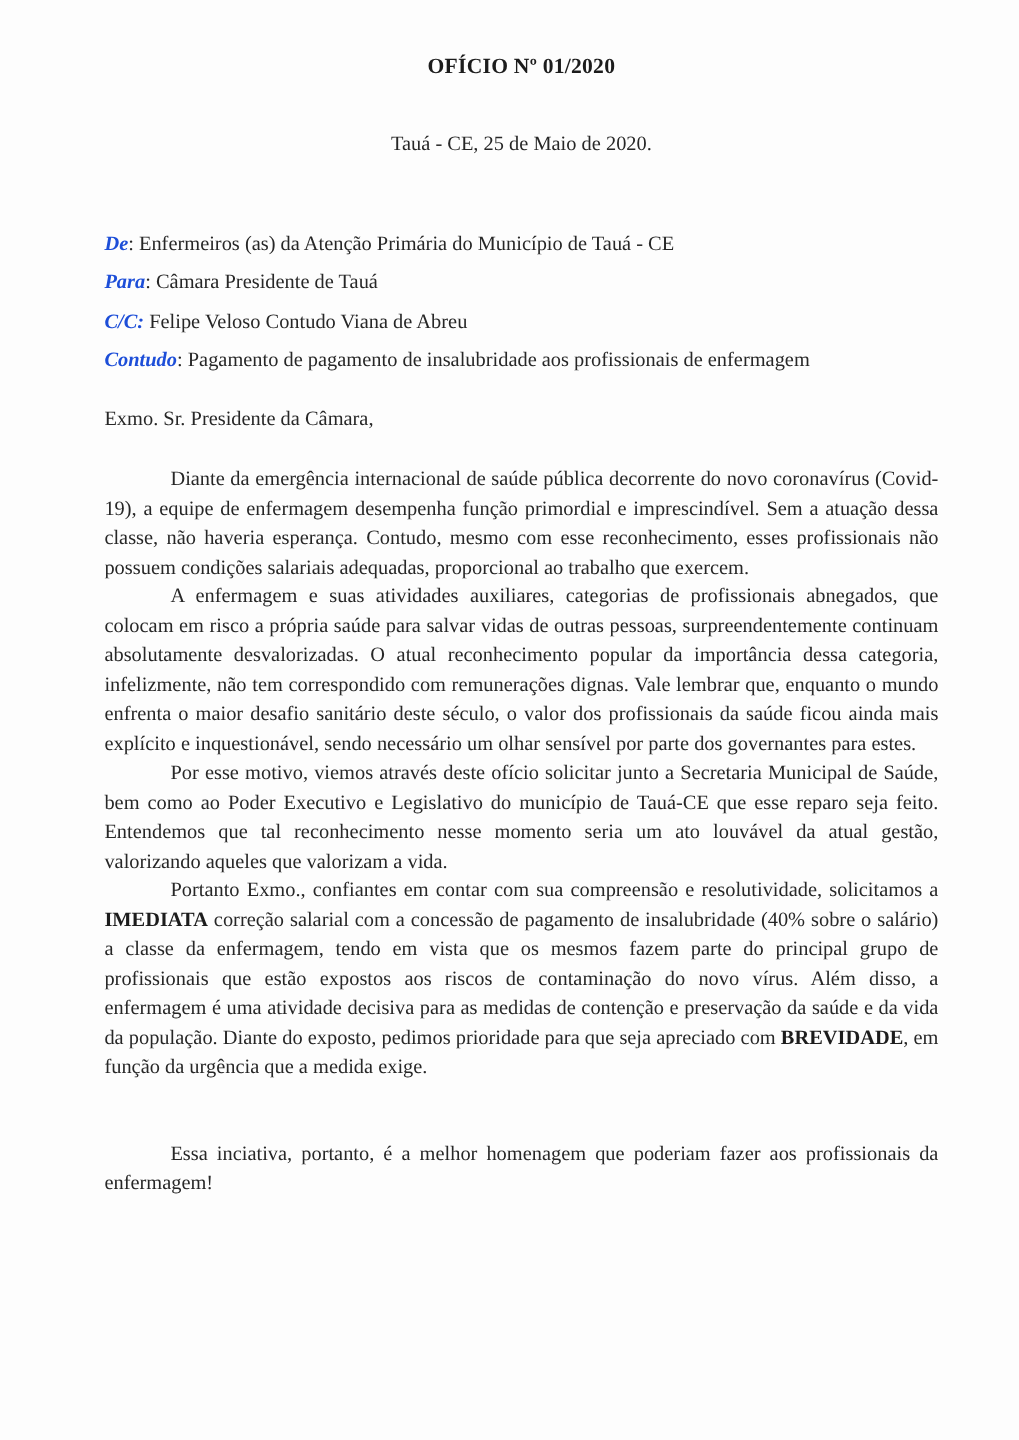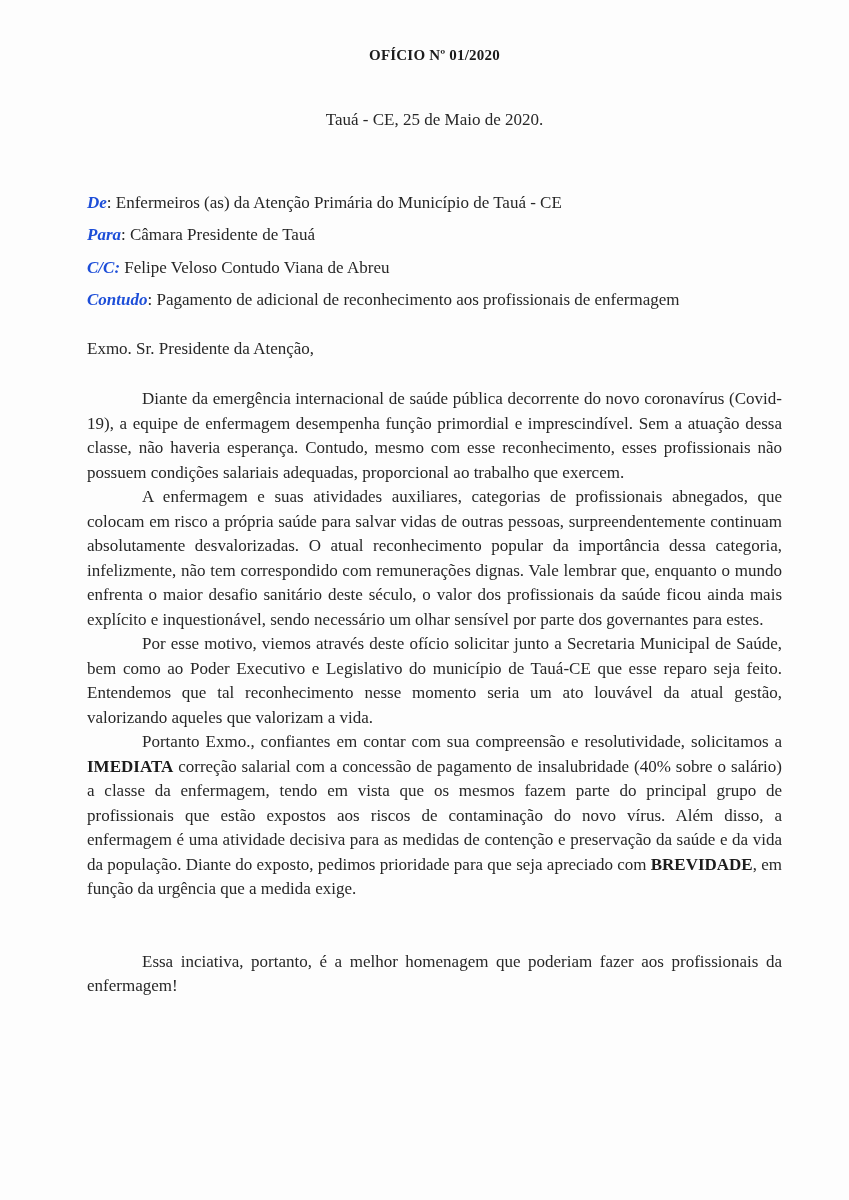--- a/index.html
+++ b/index.html
@@ -15,21 +15,21 @@
     color: #272727;
     font-family: "Liberation Serif", serif;
     font-size: 17px;
     box-sizing: border-box;
     padding: 42px 67px 0 87px;
     overflow: hidden;
   }
   .doc-title {
     margin: 0;
     text-align: center;
-    font-size: 15px;
+    font-size: 18px;
     font-weight: bold;
     color: #1c1c1c;
     line-height: 26px;
     letter-spacing: 0.2px;
   }
   .date-line {
     margin: 40px 0 0 0;
     text-align: center;
     line-height: 24.5px;
   }
@@ -72,24 +72,24 @@
 <div class="page">
 
   <h1 class="doc-title">OFÍCIO Nº 01/2020</h1>
 
   <p class="date-line">Tauá - CE, 25 de Maio de 2020.</p>
 
   <div class="fields">
     <p class="field"><b>De</b><span>: Enfermeiros (as) da Atenção Primária do Município de Tauá - CE</span></p>
     <p class="field"><b>Para</b><span>: Câmara Presidente de Tauá</span></p>
     <p class="field"><b>C/C:</b><span> Felipe Veloso Contudo Viana de Abreu</span></p>
-    <p class="field"><b>Contudo</b><span>: Pagamento de adicional de reconhecimento aos profissionais de enfermagem</span></p>
+    <p class="field"><b>Contudo</b><span>: Pagamento de pagamento de insalubridade aos profissionais de enfermagem</span></p>
   </div>
 
-  <p class="salutation">Exmo. Sr. Presidente da Atenção,</p>
+  <p class="salutation">Exmo. Sr. Presidente da Câmara,</p>
 
   <div class="body-text">
     <p>Diante da emergência internacional de saúde pública decorrente do novo coronavírus (Covid-19), a equipe de enfermagem desempenha função primordial e imprescindível. Sem a atuação dessa classe, não haveria esperança. Contudo, mesmo com esse reconhecimento, esses profissionais não possuem condições salariais adequadas, proporcional ao trabalho que exercem.</p>
     <p>A enfermagem e suas atividades auxiliares, categorias de profissionais abnegados, que colocam em risco a própria saúde para salvar vidas de outras pessoas, surpreendentemente continuam absolutamente desvalorizadas. O atual reconhecimento popular da importância dessa categoria, infelizmente, não tem correspondido com remunerações dignas. Vale lembrar que, enquanto o mundo enfrenta o maior desafio sanitário deste século, o valor dos profissionais da saúde ficou ainda mais explícito e inquestionável, sendo necessário um olhar sensível por parte dos governantes para estes.</p>
     <p>Por esse motivo, viemos através deste ofício solicitar junto a Secretaria Municipal de Saúde, bem como ao Poder Executivo e Legislativo do município de Tauá-CE que esse reparo seja feito. Entendemos que tal reconhecimento nesse momento seria um ato louvável da atual gestão, valorizando aqueles que valorizam a vida.</p>
     <p><span>Portanto Exmo., confiantes em contar com sua compreensão e resolutividade, solicitamos a </span><span class="bold-run">IMEDIATA</span><span> correção salarial com a concessão de pagamento de insalubridade (40% sobre o salário) a classe da enfermagem, tendo em vista que os mesmos fazem parte do principal grupo de profissionais que estão expostos aos riscos de contaminação do novo vírus. Além disso, a enfermagem é uma atividade decisiva para as medidas de contenção e preservação da saúde e da vida da população. Diante do exposto, pedimos prioridade para que seja apreciado com </span><span class="bold-run">BREVIDADE</span><span>, em função da urgência que a medida exige.</span></p>
     <p class="closing-par">Essa inciativa, portanto, é a melhor homenagem que poderiam fazer aos profissionais da enfermagem!</p>
   </div>
 
 </div>

